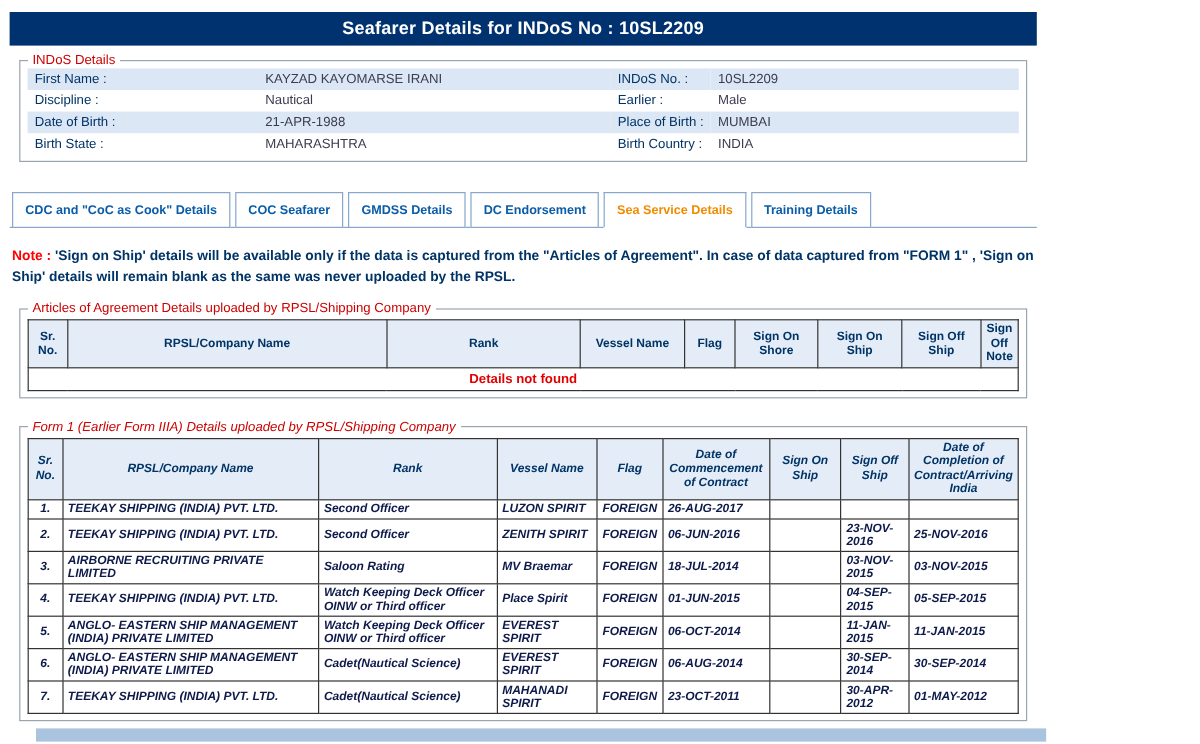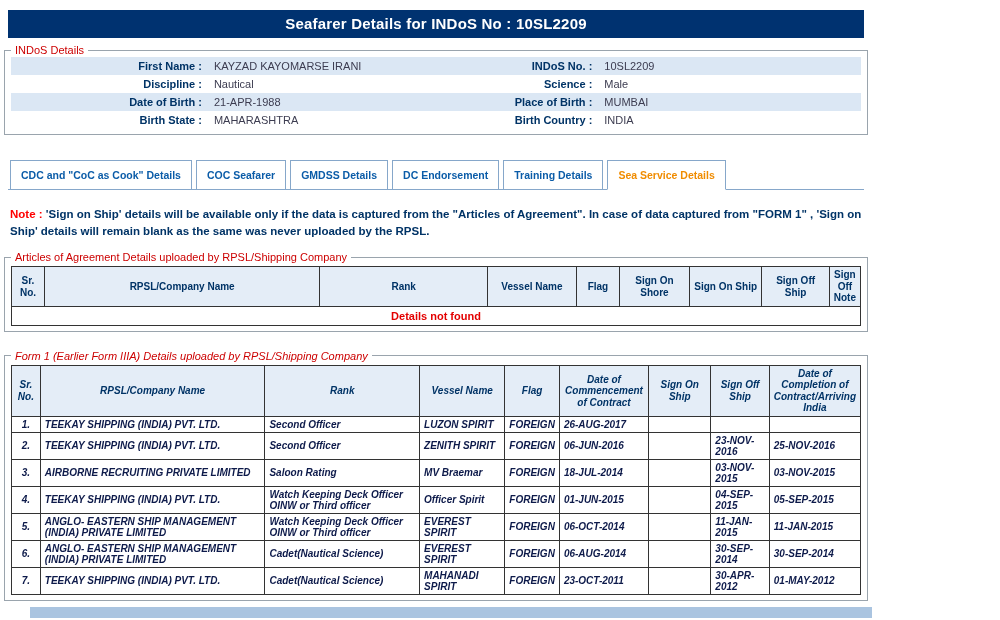--- a/index.html
+++ b/index.html
@@ -11,28 +11,28 @@
     margin: 10px 8px 6px;
     background: var(--header-bg, #003270);
     color: #ffffff;
     font-size: 15px;
     font-weight: bold;
     text-align: center;
     padding: 5px 0 6px;
     letter-spacing: 0.2px;
   }
 
-  fieldset { border: 1px solid #9aa4ad; margin: 0 4px; padding: 1px 6px 5px; }
+  fieldset { border: 1px solid #9aa4ad; margin: 0 16px; padding: 1px 6px 5px; }
   legend { color: var(--legend-red, #cc0000); font-size: 11px; padding: 0 4px; }
 
   
   .indos-table { width: 100%; border-collapse: collapse; font-size: 11px; }
   .indos-table td { padding: 3px 6px; vertical-align: middle; }
   .indos-table tr.alt { background: var(--row-alt-blue, #dbe7f4); }
-  .indos-table td.lbl { font-weight: bold; color: var(--label-navy, #003366); text-align: right; white-space: nowrap; }
+  .indos-table td.lbl { font-weight: normal; color: var(--label-navy, #003366); text-align: left; white-space: nowrap; }
   .indos-table td.val { color: #3c3c50; text-align: left; }
   td.lbl1 { width: 23.5%; } td.val1 { width: 36%; } td.lbl2 { width: 9%; } td.val2 { width: 31.5%; }
 
   
   .tabs { display: flex; gap: 4px; margin: 25px 8px 0; padding-left: 2px; border-bottom: 1px solid #86a7ca; align-items: flex-end; }
   .tab {
     border: 1px solid #86a7ca;
     background: #ffffff;
     color: var(--tab-blue, #0b5ca8);
     font-size: 10.5px; font-weight: bold;
@@ -99,21 +99,21 @@
       <tbody>
           <tr class="alt">
             <td class="lbl lbl1">First Name :</td>
             <td class="val val1">KAYZAD KAYOMARSE IRANI</td>
             <td class="lbl lbl2">INDoS No. :</td>
             <td class="val val2">10SL2209</td>
           </tr>
           <tr>
             <td class="lbl lbl1">Discipline :</td>
             <td class="val val1">Nautical</td>
-            <td class="lbl lbl2">Science :</td>
+            <td class="lbl lbl2">Earlier :</td>
             <td class="val val2">Male</td>
           </tr>
           <tr class="alt">
             <td class="lbl lbl1">Date of Birth :</td>
             <td class="val val1">21-APR-1988</td>
             <td class="lbl lbl2">Place of Birth :</td>
             <td class="val val2">MUMBAI</td>
           </tr>
           <tr>
             <td class="lbl lbl1">Birth State :</td>
@@ -123,22 +123,22 @@
           </tr>
         </tbody>
     </table>
   </fieldset>
 
   <div class="tabs">
       <div class="tab">CDC and "CoC as Cook" Details</div>
       <div class="tab">COC Seafarer</div>
       <div class="tab">GMDSS Details</div>
       <div class="tab">DC Endorsement</div>
+      <div class="tab active">Sea Service Details</div>
       <div class="tab">Training Details</div>
-      <div class="tab active">Sea Service Details</div>
     </div>
 
   <div class="note">
     <span class="note-prefix">Note :</span><span class="note-body"> 'Sign on Ship' details will be available only if the data is captured from the "Articles of Agreement". In case of data captured from "FORM 1" , 'Sign on Ship' details will remain blank as the same was never uploaded by the RPSL.</span>
   </div>
 
   <fieldset class="articles-fieldset">
     <legend>Articles of Agreement Details uploaded by RPSL/Shipping Company</legend>
     <table class="data-table articles-table">
       <thead>
@@ -209,21 +209,21 @@
             <td>FOREIGN</td>
             <td>18-JUL-2014</td>
             <td></td>
             <td>03-NOV-2015</td>
             <td>03-NOV-2015</td>
           </tr>
           <tr>
             <td>4.</td>
             <td>TEEKAY SHIPPING (INDIA) PVT. LTD.</td>
             <td>Watch Keeping Deck Officer OINW or Third officer</td>
-            <td>Officer Spirit</td>
+            <td>Place Spirit</td>
             <td>FOREIGN</td>
             <td>01-JUN-2015</td>
             <td></td>
             <td>04-SEP-2015</td>
             <td>05-SEP-2015</td>
           </tr>
           <tr>
             <td>5.</td>
             <td>ANGLO- EASTERN SHIP MANAGEMENT (INDIA) PRIVATE LIMITED</td>
             <td>Watch Keeping Deck Officer OINW or Third officer</td>

